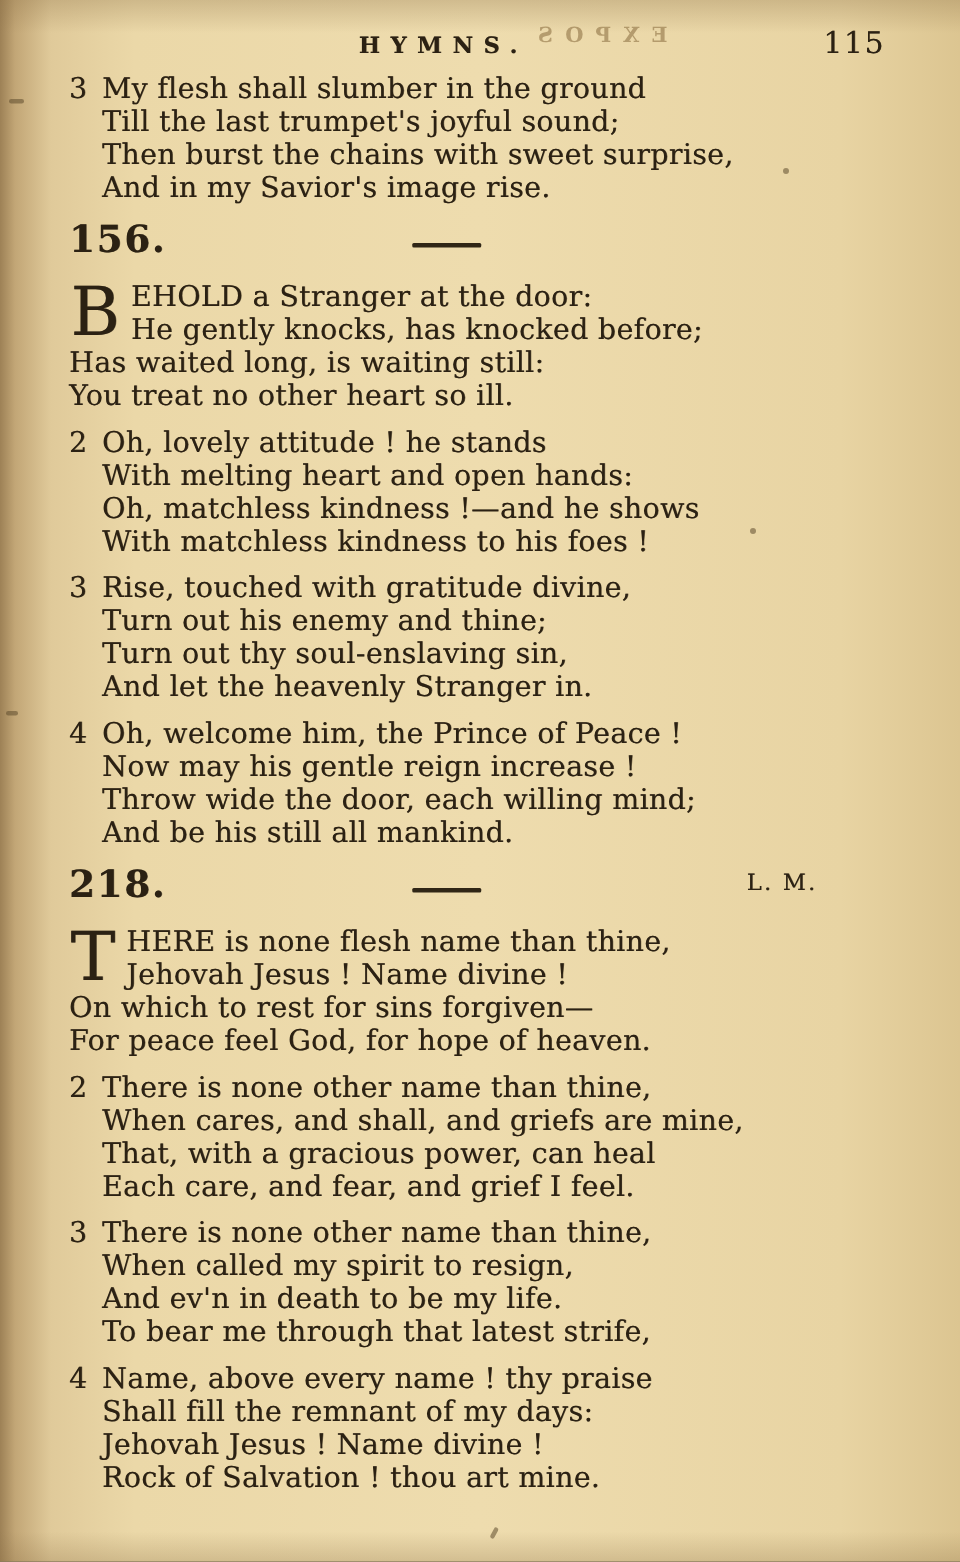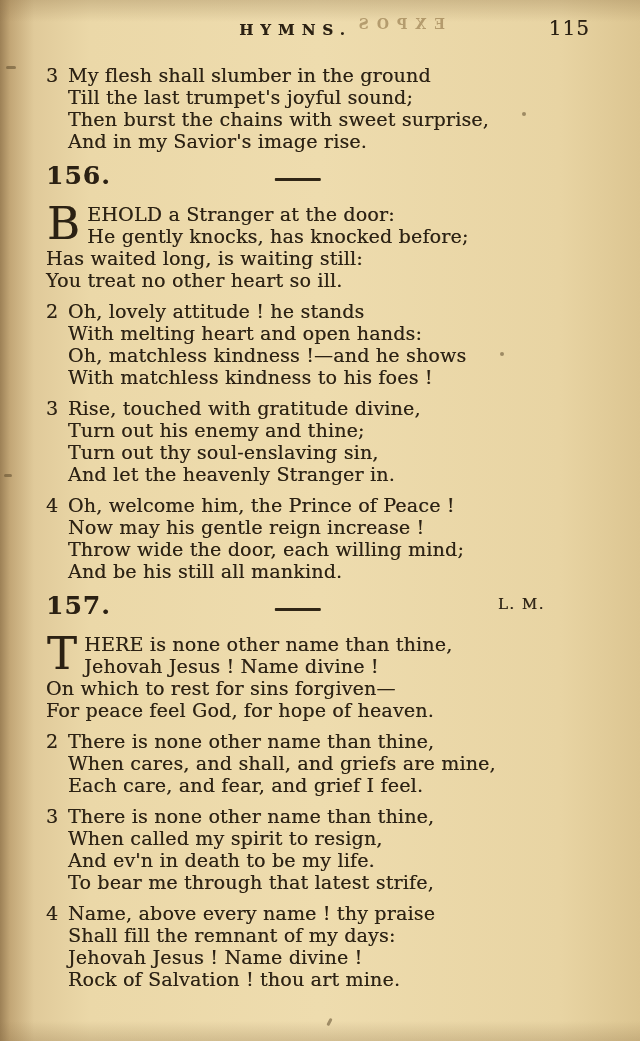--- a/index.html
+++ b/index.html
@@ -15,21 +15,21 @@
     padding: 14px 95px 0 46px;
     text-shadow: 0.3px 0.3px 0 rgba(43,33,19,0.55);
     background:
       linear-gradient(180deg, rgba(140,112,70,0.30) 0px, rgba(140,112,70,0) 22px),
       linear-gradient(0deg, rgba(140,112,70,0.28) 0px, rgba(140,112,70,0) 20px),
       linear-gradient(90deg, #9d8156 0px, #c2a676 10px, #e0ca9a 34px,
                       #ebd8a8 90px, #eedcae 320px, #e8d4a3 560px, #dcc591 640px);
   }
 
   
-  .head-row { position: relative; height: 30px; margin-bottom: 20px; }
+  .head-row { position: relative; height: 30px; margin-bottom: 4px; }
   .head-title {
     position: absolute; left: 50%; transform: translateX(-50%); top: 7px;
     font-size: 15px; font-weight: bold; letter-spacing: 7px; white-space: nowrap;
   }
   .page-num {
     position: absolute; right: -45px; top: 2px;
     font-size: 20px; letter-spacing: 1px;
   }
   .bleed {
     position: absolute; top: 16px; left: 205px; width: 240px;
@@ -128,37 +128,38 @@
 
   <section class="stanza">
     <span class="vnum">4</span>
     <div class="line">Oh, welcome him, the Prince of Peace !</div>
     <div class="line">Now may his gentle reign increase !</div>
     <div class="line">Throw wide the door, each willing mind;</div>
     <div class="line">And be his still all mankind.</div>
   </section>
 
   <div class="hymn-head">
-    <span class="hymn-number">157.</span>
+    <span class="hymn-number">218.</span>
     <span class="hymn-rule"></span>
     <span class="hymn-meter">L. M.</span>
   </div>
 
   <section class="stanza dropcap">
     <span class="initial">T</span>
-    <div class="line">HERE is none other name than thine,</div>
+    <div class="line">HERE is none flesh name than thine,</div>
     <div class="line">Jehovah Jesus ! Name divine !</div>
     <div class="line">On which to rest for sins forgiven—</div>
     <div class="line">For peace feel God, for hope of heaven.</div>
   </section>
 
   <section class="stanza">
     <span class="vnum">2</span>
     <div class="line">There is none other name than thine,</div>
     <div class="line">When cares, and shall, and griefs are mine,</div>
+    <div class="line">That, with a gracious power, can heal</div>
     <div class="line">Each care, and fear, and grief I feel.</div>
   </section>
 
   <section class="stanza">
     <span class="vnum">3</span>
     <div class="line">There is none other name than thine,</div>
     <div class="line">When called my spirit to resign,</div>
     <div class="line">And ev'n in death to be my life.</div>
     <div class="line">To bear me through that latest strife,</div>
   </section>

